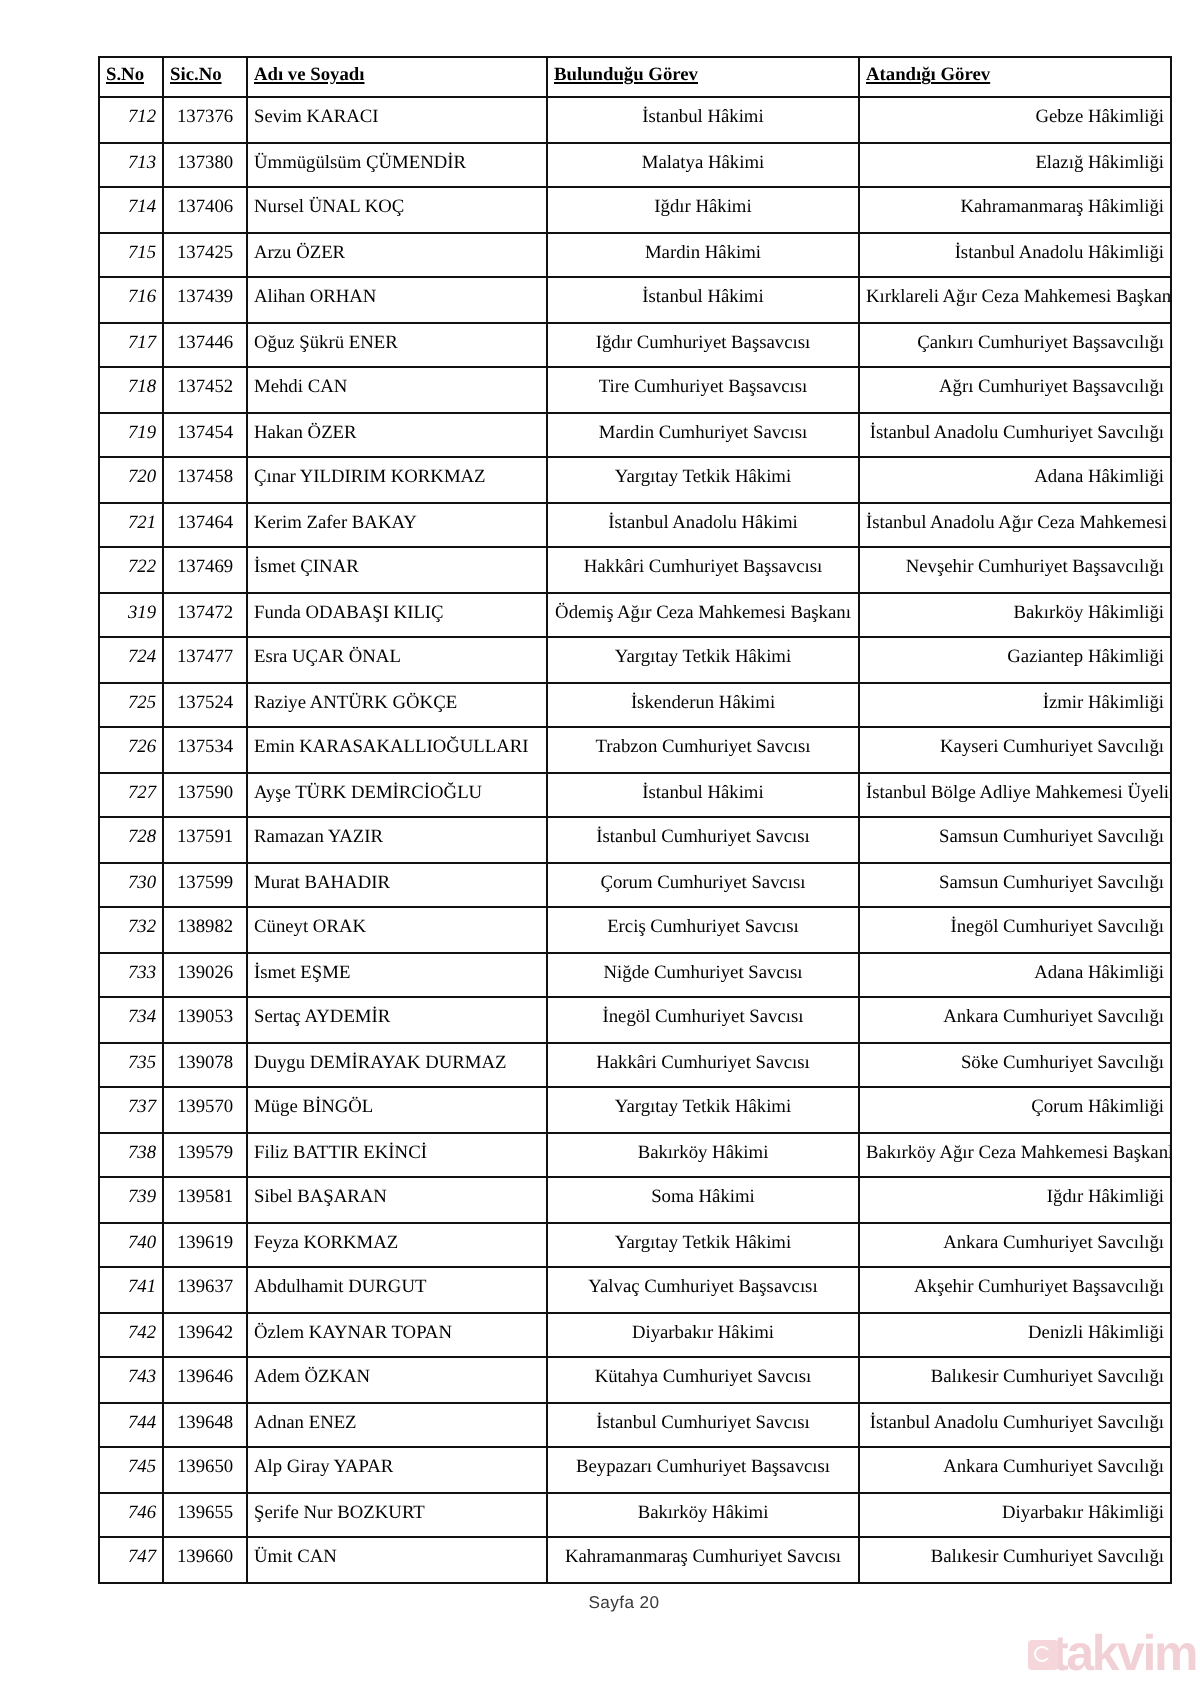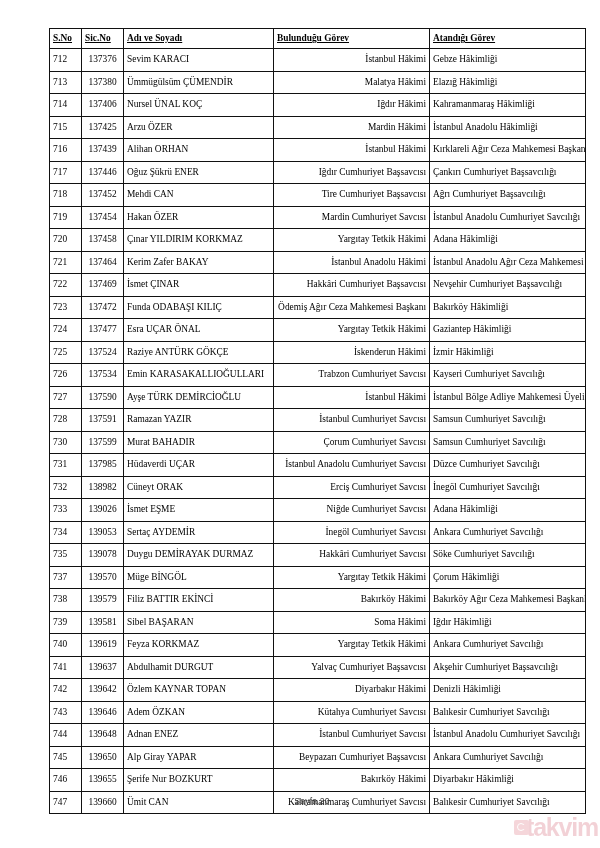--- a/index.html
+++ b/index.html
@@ -61,25 +61,25 @@
     text-align: left;
     height: 19px;
     font-size: 9.4px;
   }
   table.roster thead th .hd {
     text-decoration: underline;
     display: inline-block;
   }
   table.roster thead th.num .hd { }
 
-  td.sno  { text-align: left; font-size: 9.3px; }
+  td.sno  { text-align: right; font-size: 9.3px; font-style: italic; }
   td.sicno{ text-align: center; padding-left: 4px; font-size: 9.3px; }
   td.name { text-align: left; padding-left: 4px; }
-  td.cur  { text-align: right; padding-left: 4px; margin-top: 37px; }
-  td.newd { text-align: left; padding-left: 4px; margin-top: 48px; }
+  td.cur  { text-align: center; padding-left: 4px; margin-top: 37px; }
+  td.newd { text-align: right; padding-left: 4px; margin-top: 48px; }
 
   
   .footer {
     position: absolute;
     left: 0;
     top: 796px;
     width: 600px;
     text-align: center;
     font-family: "Liberation Sans", sans-serif;
     font-size: 8.6px;
@@ -239,21 +239,21 @@
             <td class="newd">İstanbul Anadolu Ağır Ceza Mahkemesi Başkanlığı</td>
           </tr>
           <tr>
             <td class="sno">722</td>
             <td class="sicno">137469</td>
             <td class="name">İsmet ÇINAR</td>
             <td class="cur">Hakkâri Cumhuriyet Başsavcısı</td>
             <td class="newd">Nevşehir Cumhuriyet Başsavcılığı</td>
           </tr>
           <tr>
-            <td class="sno">723</td>
+            <td class="sno">319</td>
             <td class="sicno">137472</td>
             <td class="name">Funda ODABAŞI KILIÇ</td>
             <td class="cur">Ödemiş Ağır Ceza Mahkemesi Başkanı</td>
             <td class="newd">Bakırköy Hâkimliği</td>
           </tr>
           <tr>
             <td class="sno">724</td>
             <td class="sicno">137477</td>
             <td class="name">Esra UÇAR ÖNAL</td>
             <td class="cur">Yargıtay Tetkik Hâkimi</td>
@@ -288,27 +288,20 @@
             <td class="newd">Samsun Cumhuriyet Savcılığı</td>
           </tr>
           <tr>
             <td class="sno">730</td>
             <td class="sicno">137599</td>
             <td class="name">Murat BAHADIR</td>
             <td class="cur">Çorum Cumhuriyet Savcısı</td>
             <td class="newd">Samsun Cumhuriyet Savcılığı</td>
           </tr>
           <tr>
-            <td class="sno">731</td>
-            <td class="sicno">137985</td>
-            <td class="name">Hüdaverdi UÇAR</td>
-            <td class="cur">İstanbul Anadolu Cumhuriyet Savcısı</td>
-            <td class="newd">Düzce Cumhuriyet Savcılığı</td>
-          </tr>
-          <tr>
             <td class="sno">732</td>
             <td class="sicno">138982</td>
             <td class="name">Cüneyt ORAK</td>
             <td class="cur">Erciş Cumhuriyet Savcısı</td>
             <td class="newd">İnegöl Cumhuriyet Savcılığı</td>
           </tr>
           <tr>
             <td class="sno">733</td>
             <td class="sicno">139026</td>
             <td class="name">İsmet EŞME</td>

